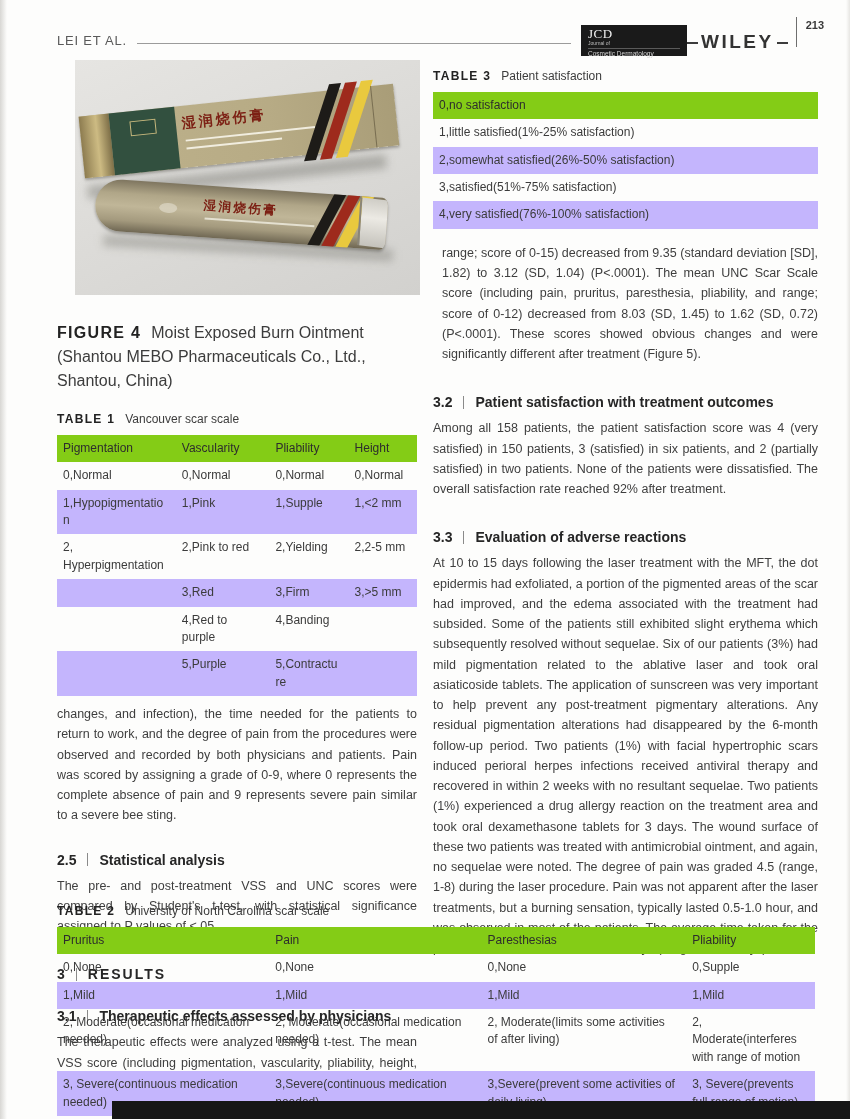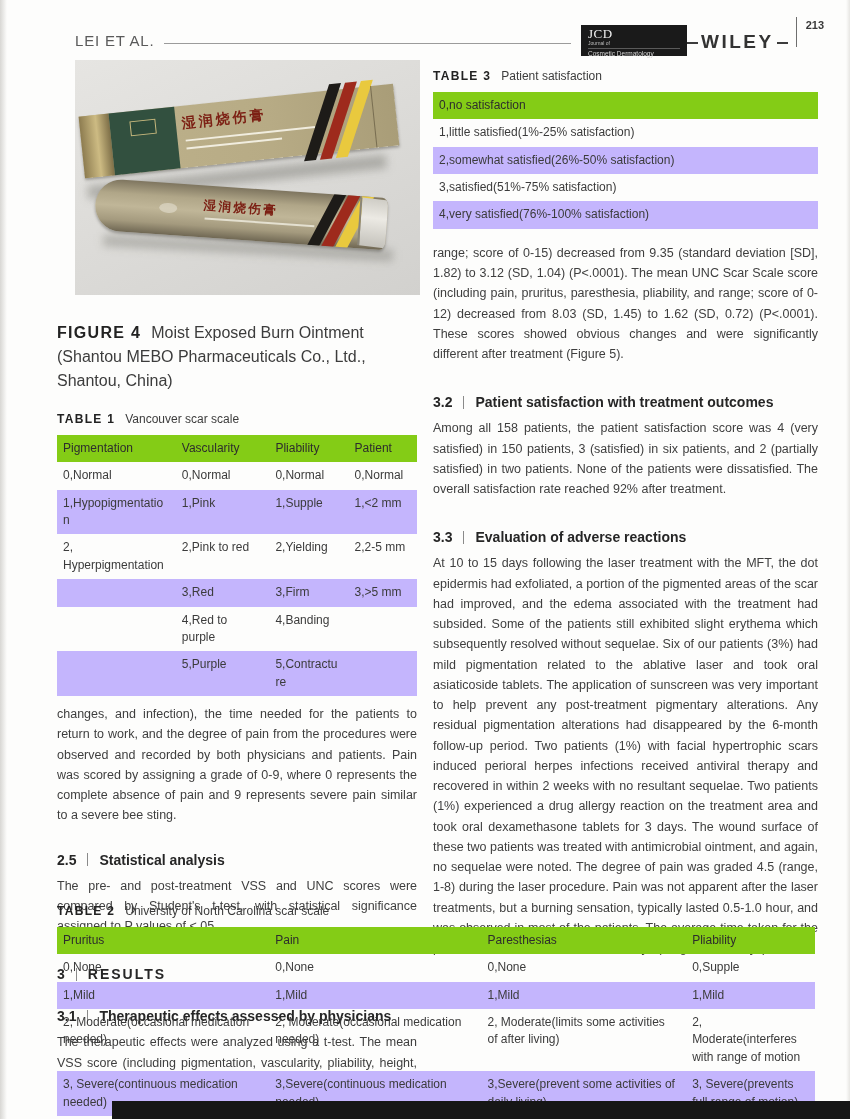--- a/index.html
+++ b/index.html
@@ -10,21 +10,21 @@
     -webkit-font-smoothing:antialiased;
   }
   body::before{content:"";position:absolute;left:0;top:0;bottom:0;width:7px;
     background:linear-gradient(to right,#d8d7d4,#fdfdfc);z-index:5;}
   body::after{content:"";position:absolute;right:0;top:0;bottom:0;width:4px;
     background:linear-gradient(to left,#e7e6e3,#fdfdfc);z-index:5;}
 
   
   .header{position:absolute;top:20px;left:57px;right:26px;height:40px;
     display:flex;align-items:center;z-index:2;}
-  .authors{font-size:15px;letter-spacing:.8px;color:#5a5a5a;white-space:nowrap;margin-left:18px;}
+  .authors{font-size:13px;letter-spacing:.8px;color:#5a5a5a;white-space:nowrap;}
   .hrule{flex:1;height:1px;background:#9b9b9b;margin:6px 10px 0 10px;}
   .jcd{width:106px;height:31px;background:#1a1a1a;color:#f2f2f2;
     padding:2px 7px;box-sizing:border-box;line-height:1;flex:0 0 auto;}
   .jcd .abbr{font-family:"Liberation Serif", serif;font-size:13px;letter-spacing:.5px;}
   .jcd .sub1{font-size:5px;color:#bdbdbd;margin-top:1px;}
   .jcd .sub2{font-size:6.5px;color:#d6d6d6;margin-top:2px;border-top:1px solid #5a5a5a;padding-top:2px;}
   .dash{width:11px;height:1.5px;background:#3c3c3c;margin-top:6px;}
   .wiley{font-size:19px;letter-spacing:2.5px;font-weight:600;color:#333;margin:4px 3px 0 3px;}
   .pageno{display:flex;align-items:flex-start;margin-left:8px;height:34px;}
   .pageno .vbar{width:1px;height:30px;background:#6e6e6e;margin-right:9px;margin-top:-6px;}
@@ -91,21 +91,21 @@
   .tst-yellow{right:26px;}
   .tube-crimp{position:absolute;right:-14px;top:2px;bottom:2px;width:40px;
     background:linear-gradient(180deg,#cfcdc6,#eceae4 40%,#c4c2bb);
     border-left:2px solid #8a8578;transform:skewY(3deg);}
   .tube-dot{position:absolute;left:64px;top:20px;width:18px;height:10px;border-radius:50%;
     background:rgba(235,232,220,.5);}
 
   .figcap{margin:26px 0 0 0;font-size:16px;color:#3c3c3c;line-height:1.5;width:345px;}
   .figcap .tl{font-weight:700;letter-spacing:1.3px;color:#222;margin-right:10px;}
 
-  .mt8{margin-top:8px;} .mt14{margin-top:14px;} .mt18{margin-top:18px;}
+  .mt8{margin-top:8px;} .mt14{margin-top:14px;margin-left:9px;} .mt18{margin-top:18px;}
   .mt26{margin-top:26px;} .mt30{margin-top:30px;}
 
   
   .table2wrap{position:absolute;top:903px;left:57px;width:758px;}
   .table2wrap col.c1{width:28%;} .table2wrap col.c2{width:28%;}
   .table2wrap col.c3{width:27%;} .table2wrap col.c4{width:17%;}
   .bottombar{position:absolute;left:112px;right:0;bottom:0;height:18px;background:#161616;z-index:6;}
 </style>
 </head>
 <body>
@@ -167,21 +167,21 @@
           <col style="width:33%">
           <col style="width:26%">
           <col style="width:22%">
           <col style="width:19%">
         </colgroup>
       <tbody>
         <tr class="hdr">
           <th>Pigmentation</th>
           <th>Vascularity</th>
           <th>Pliability</th>
-          <th>Patient</th>
+          <th>Height</th>
         </tr>
         <tr>
           <td>0,Normal</td>
           <td>0,Normal</td>
           <td>0,Normal</td>
           <td>0,Normal</td>
         </tr>
         <tr class="shade">
           <td>1,Hypopigmentation</td>
           <td>1,Pink</td>

